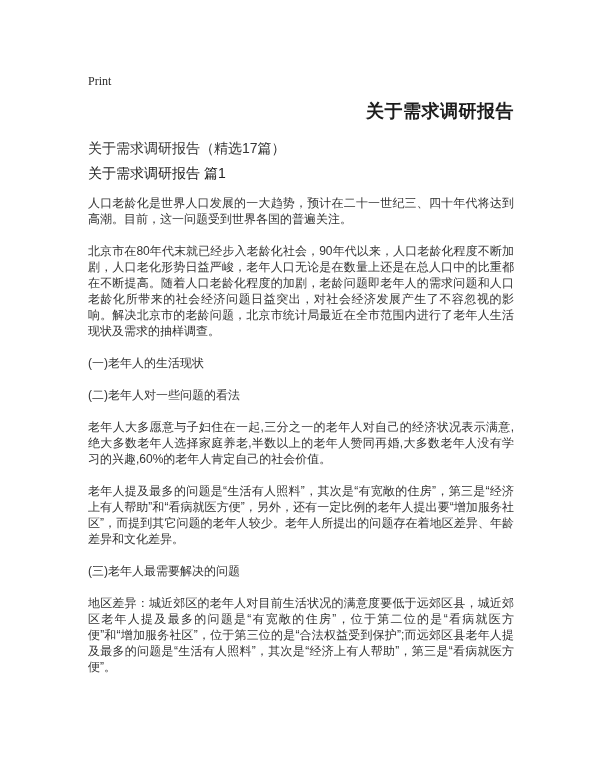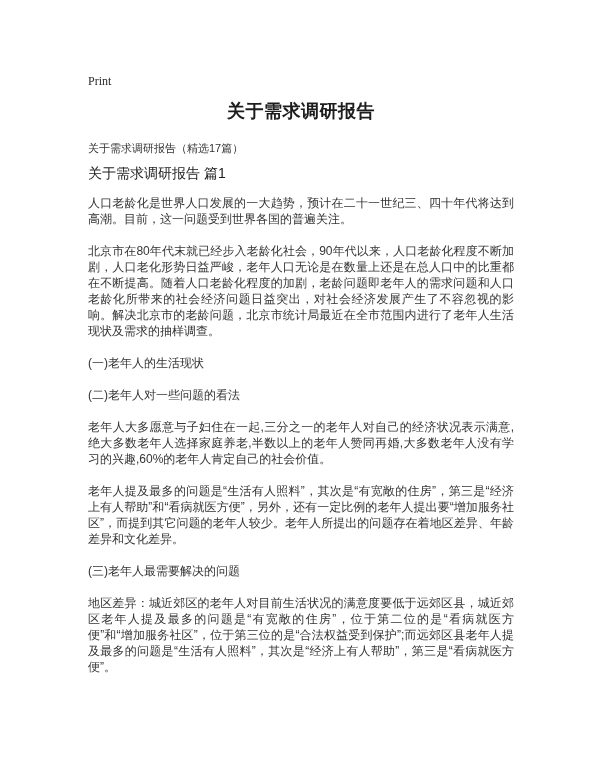--- a/index.html
+++ b/index.html
@@ -27,27 +27,27 @@
     line-height: 13px;
     color: #2b2b2b;
     display: inline-block;
     cursor: pointer;
   }
   .doc-title {
     margin: 12px 0 0 0;
     font-size: 18px;
     line-height: 20px;
     font-weight: bold;
-    text-align: center;
+    text-align: right;
     color: #1c1c1c;
     letter-spacing: 0.5px;
   }
   .doc-subtitle {
     margin: 20px 0 0 0;
-    font-size: 11px;
+    font-size: 14px;
     line-height: 14px;
     font-weight: normal;
     color: #333333;
   }
   .section-heading {
     margin: 10px 0 0 0;
     font-size: 14px;
     line-height: 16px;
     font-weight: normal;
     color: #1c1c1c;

